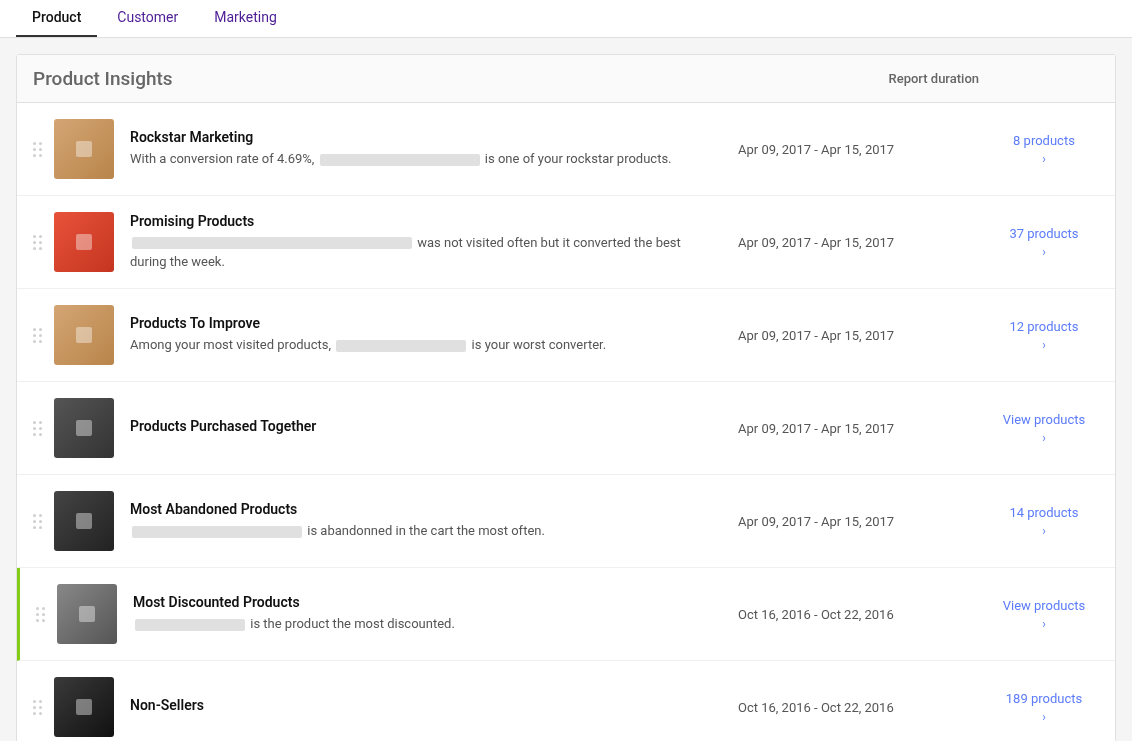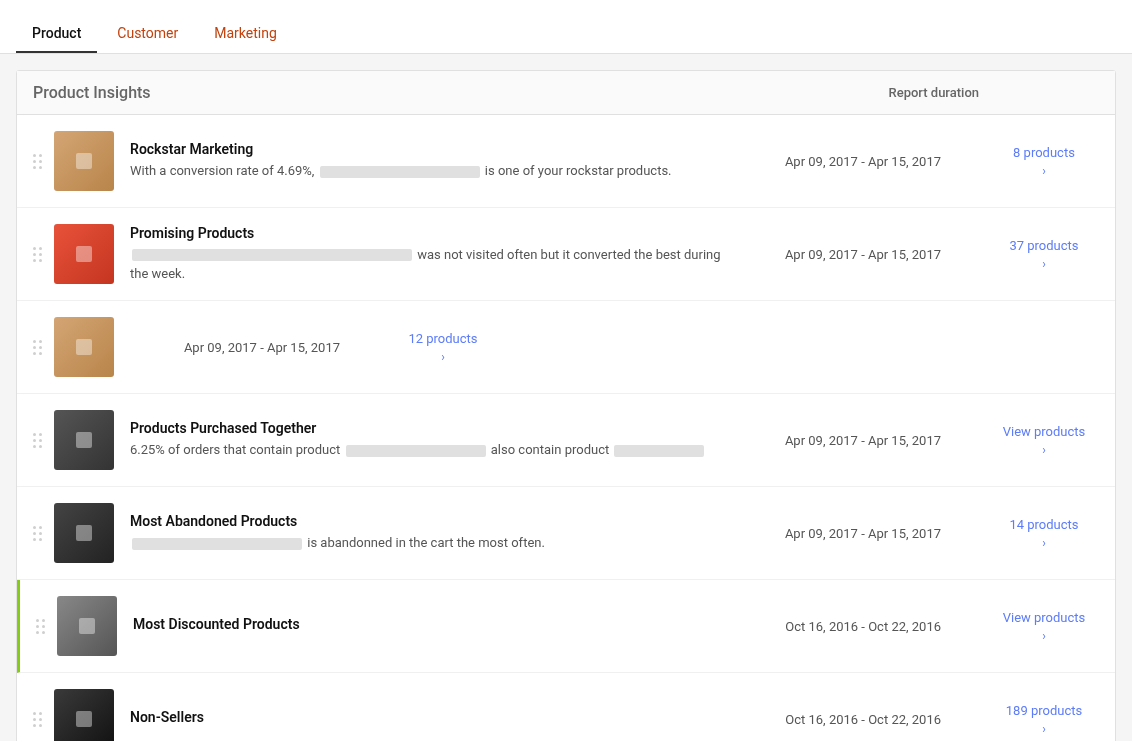--- a/index.html
+++ b/index.html
@@ -4,27 +4,27 @@
   <style>
     * { box-sizing: border-box; margin: 0; padding: 0; }
     body { font-family: -apple-system, BlinkMacSystemFont, 'Segoe UI', Roboto, sans-serif; background: #f5f5f5; color: #333; font-size: 14px; }
 
     .top-tabs {
       background: #fff;
       border-bottom: 1px solid #e0e0e0;
       display: flex;
       align-items: flex-end;
       padding: 0 16px;
-      height: 54px;
+      height: 38px;
     }
     .tab {
       padding: 8px 16px 10px;
       cursor: pointer;
       font-size: 14px;
-      color: #c2410c;
+      color: #4c1d95;
       border-bottom: 2px solid transparent;
       margin-right: 4px;
     }
     .tab.active {
       color: #111;
       border-bottom: 2px solid #333;
       font-weight: 500;
     }
 
     .main-container {
@@ -36,21 +36,21 @@
 
     .table-header {
       display: flex;
       align-items: center;
       padding: 12px 16px;
       border-bottom: 1px solid #e0e0e0;
       background: #fafafa;
     }
     .table-header-insight {
       flex: 1;
-      font-size: 16px;
+      font-size: 19px;
       color: #666;
       font-weight: 500;
     }
     .table-header-duration {
       font-size: 13px;
       color: #666;
       font-weight: 500;
       margin-right: 120px;
       margin-left: 42px;
     }
@@ -123,24 +123,23 @@
       background: #e0e0e0;
       border-radius: 2px;
       height: 12px;
       vertical-align: middle;
       margin: 0 2px;
     }
 
     .row-meta {
       display: flex;
       align-items: center;
-      gap: 48px;
+      gap: 61px;
       flex-shrink: 0;
       margin-left: 20px;
-      text-align: right;
     }
     .row-date {
       font-size: 13px;
       color: #555;
       white-space: nowrap;
       min-width: 190px;
     }
     .row-link {
       font-size: 13px;
       color: #5c7cfa;
@@ -267,20 +266,26 @@
       <div class="dot-row">
           <div class="dot"></div>
           <div class="dot"></div>
         </div>
     </div>
     <div class="product-image img-3">
       <svg width="24" height="24" viewBox="0 0 24 24" fill="#fff">
           <rect x="4" y="4" width="16" height="16" rx="2"></rect>
         </svg>
     </div>
+    <div class="row-content">
+      <div class="row-title">Products To Improve</div>
+      <div class="row-description">
+        Among your most visited products, <span class="redacted" style="width:130px"></span> is your worst converter.
+      </div>
+    </div>
     <div class="row-meta">
       <div class="row-date">Apr 09, 2017 - Apr 15, 2017</div>
       <div class="row-link">
         <span>12 products</span>
         <span class="chevron">›</span>
       </div>
     </div>
   </div>
 
   <div class="report-row">
@@ -298,23 +303,20 @@
           <div class="dot"></div>
         </div>
     </div>
     <div class="product-image img-4">
       <svg width="24" height="24" viewBox="0 0 24 24" fill="#fff">
           <rect x="4" y="4" width="16" height="16" rx="2"></rect>
         </svg>
     </div>
     <div class="row-content">
       <div class="row-title">Products Purchased Together</div>
-      <div class="row-description">
-        6.25% of orders that contain product <span class="redacted" style="width:140px"></span> also contain product <span class="redacted" style="width:90px"></span>
-      </div>
     </div>
     <div class="row-meta">
       <div class="row-date">Apr 09, 2017 - Apr 15, 2017</div>
       <div class="row-link">
         <span>View products</span>
         <span class="chevron">›</span>
       </div>
     </div>
   </div>
 
@@ -368,20 +370,23 @@
           <div class="dot"></div>
         </div>
     </div>
     <div class="product-image img-6">
       <svg width="24" height="24" viewBox="0 0 24 24" fill="#fff">
           <rect x="4" y="4" width="16" height="16" rx="2"></rect>
         </svg>
     </div>
     <div class="row-content">
       <div class="row-title">Most Discounted Products</div>
+      <div class="row-description">
+        <span class="redacted" style="width:110px"></span> is the product the most discounted.
+      </div>
     </div>
     <div class="row-meta">
       <div class="row-date">Oct 16, 2016 - Oct 22, 2016</div>
       <div class="row-link">
         <span>View products</span>
         <span class="chevron">›</span>
       </div>
     </div>
   </div>
 

